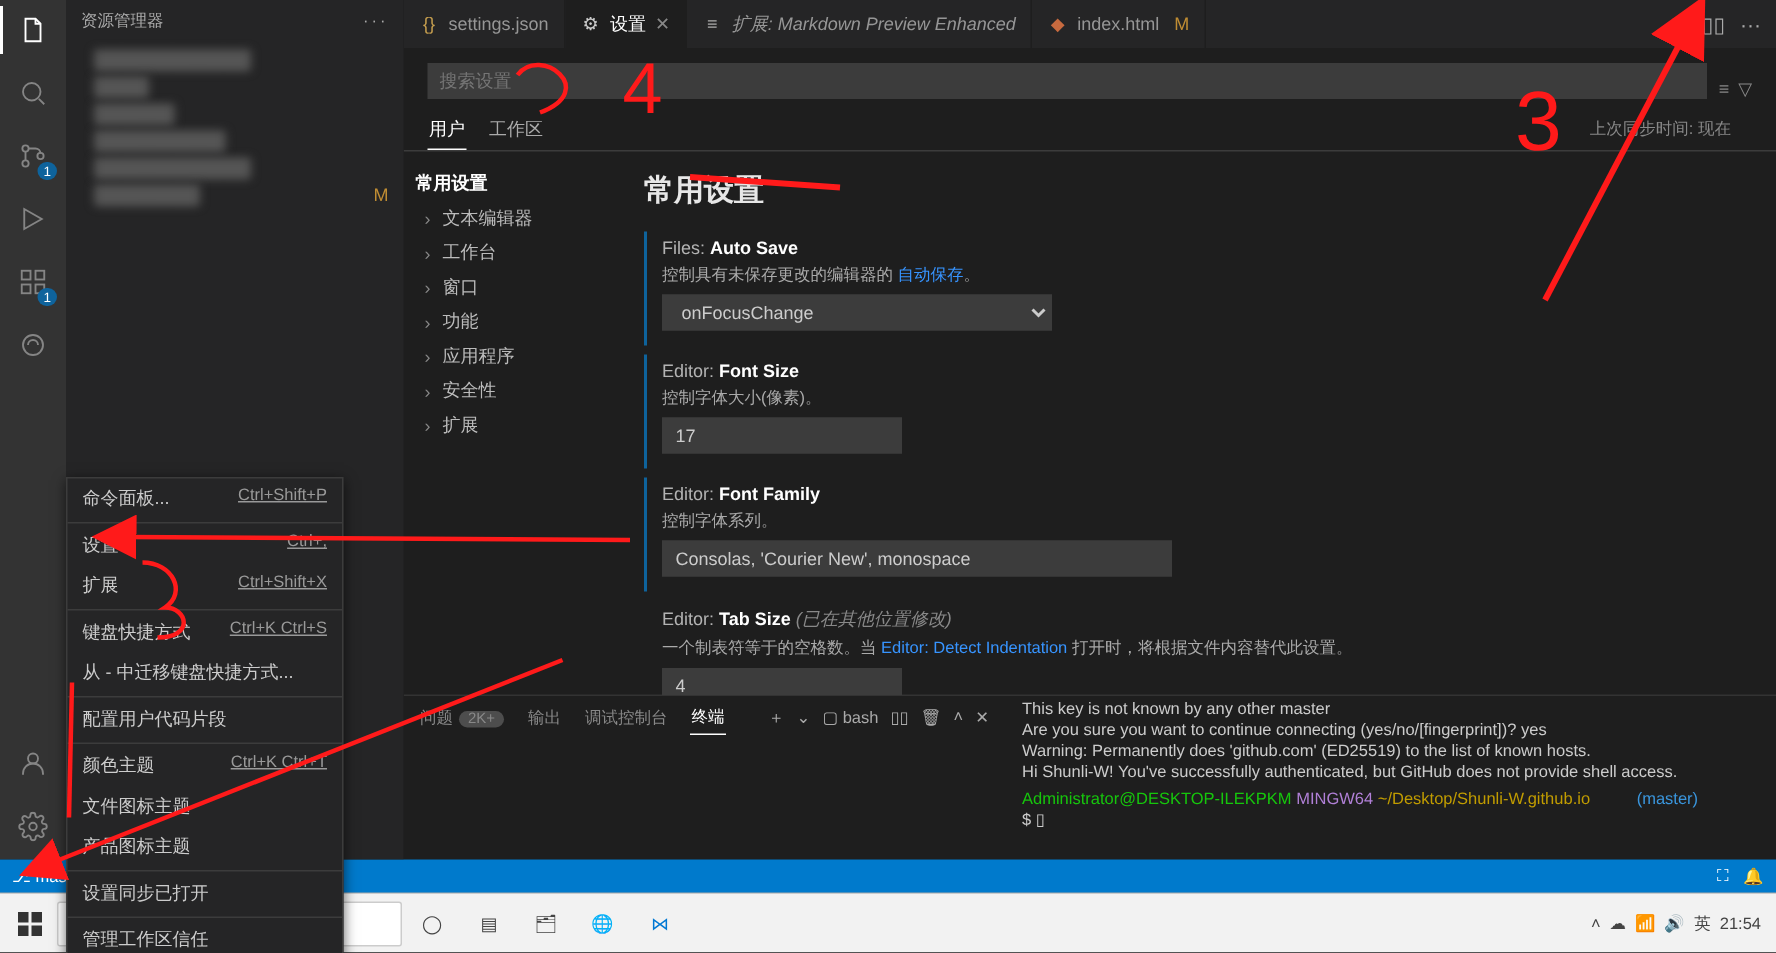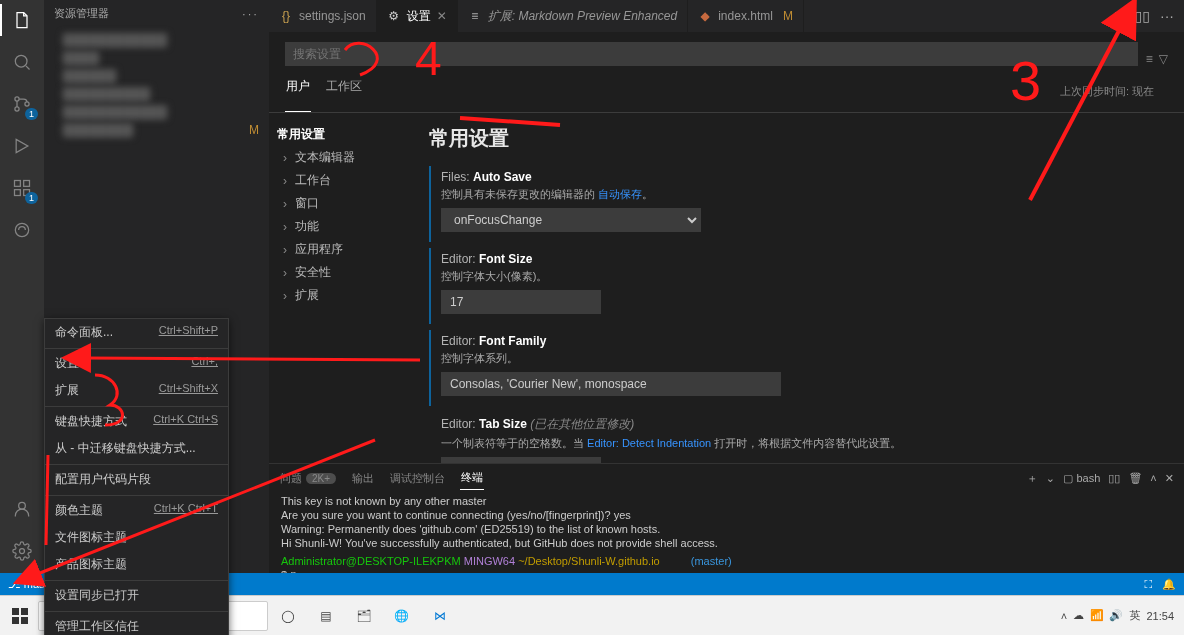--- a/index.html
+++ b/index.html
@@ -35,21 +35,21 @@
 .tab .ic.html{color:#c76a3f;}
 .tab .mod{color:#c08d33;margin-left:4px;}
 .tabs-spacer{flex:1;}
 .tabs-right{display:flex;align-items:center;gap:10px;padding-right:10px;color:#aaa;font-size:14px;}
 .settings-body{display:flex;flex-direction:column;flex:1;overflow:hidden;}
 .searchrow{display:flex;align-items:flex-end;gap:8px;padding:10px 16px 4px;}
 .searchbox{flex:1;background:#3c3c3c;border:none;height:24px;padding:0 8px;color:#ccc;font-size:12px;}
 .filtericons{color:#888;display:flex;gap:6px;}
 .scoperow{display:flex;align-items:center;justify-content:space-between;padding:0 30px 0 16px;border-bottom:1px solid #3c3c3c;}
 .scopes{display:flex;gap:14px;}
-.scope{padding:8px 1px 16px;font-size:12px;color:#aaa;}
+.scope{padding:8px 1px 4px;font-size:12px;color:#aaa;}
 .scope.active{color:#fff;border-bottom:1px solid #fff;}
 .syncinfo{font-size:11px;color:#888;}
 .settings-content{display:flex;flex:1;overflow:hidden;}
 .toc{width:150px;padding:10px 6px;color:#bbb;font-size:12px;}
 .toc .tnode{padding:3px 2px 3px 8px;display:flex;align-items:center;gap:4px;}
 .toc .tnode.head{color:#fff;font-weight:600;padding-left:2px;}
 .toc .chev{display:inline-block;width:8px;color:#888;}
 .settings-list{flex:1;overflow:auto;padding:8px 20px 10px 10px;}
 .section-title{font-size:20px;font-weight:600;color:#e7e7e7;margin:4px 0 14px;}
 .setting{border-left:2px solid transparent;padding:4px 0 10px 10px;margin-bottom:6px;}
@@ -57,21 +57,21 @@
 .setting .label{font-size:12px;color:#ddd;}
 .setting .label .group{color:#b3b3b3;}
 .setting .label .name{color:#fff;font-weight:600;}
 .setting .label .mod{color:#888;font-style:italic;}
 .setting .desc{font-size:11px;color:#aaa;margin:3px 0 6px;}
 .setting .desc a{color:#3794ff;text-decoration:none;}
 .setting select,.setting input[type=text]{background:#3c3c3c;border:1px solid #3c3c3c;color:#ccc;height:24px;padding:0 8px;font-size:12px;}
 .setting select{width:260px;}
 .setting input.short{width:160px;}
 .setting input.wide{width:340px;}
-.panel{height:110px;background:#1e1e1e;border-top:1px solid #333;display:flex;flex-direction:column;}
+.panel{height:110px;background:#1e1e1e;border-top:1px solid #333;display:flex;flex-direction:row;}
 .panel-tabs{display:flex;align-items:center;height:28px;padding:0 10px;gap:14px;font-size:11px;color:#888;}
 .panel-tabs .ptab{padding:4px 1px;}
 .panel-tabs .ptab.active{color:#fff;border-bottom:1px solid #fff;}
 .panel-tabs .ptab .cnt{background:#4d4d4d;border-radius:8px;padding:0 6px;margin-left:4px;font-size:10px;}
 .panel-tabs .spacer{flex:1;}
 .panel-tabs .right{display:flex;gap:8px;align-items:center;color:#aaa;}
 .terminal{flex:1;padding:2px 12px;font-family:Consolas,monospace;font-size:11px;line-height:14px;color:#ccc;overflow:hidden;}
 .terminal .pr1{color:#16c60c;}
 .terminal .pr2{color:#b180d7;}
 .terminal .pr3{color:#c19c00;}

